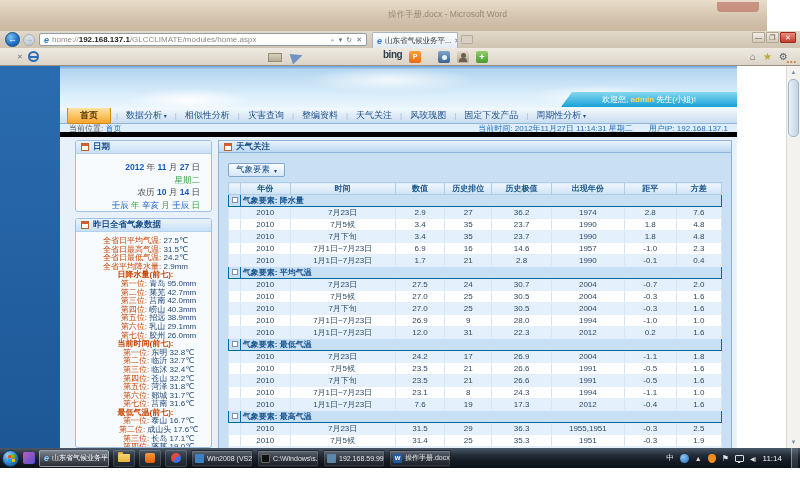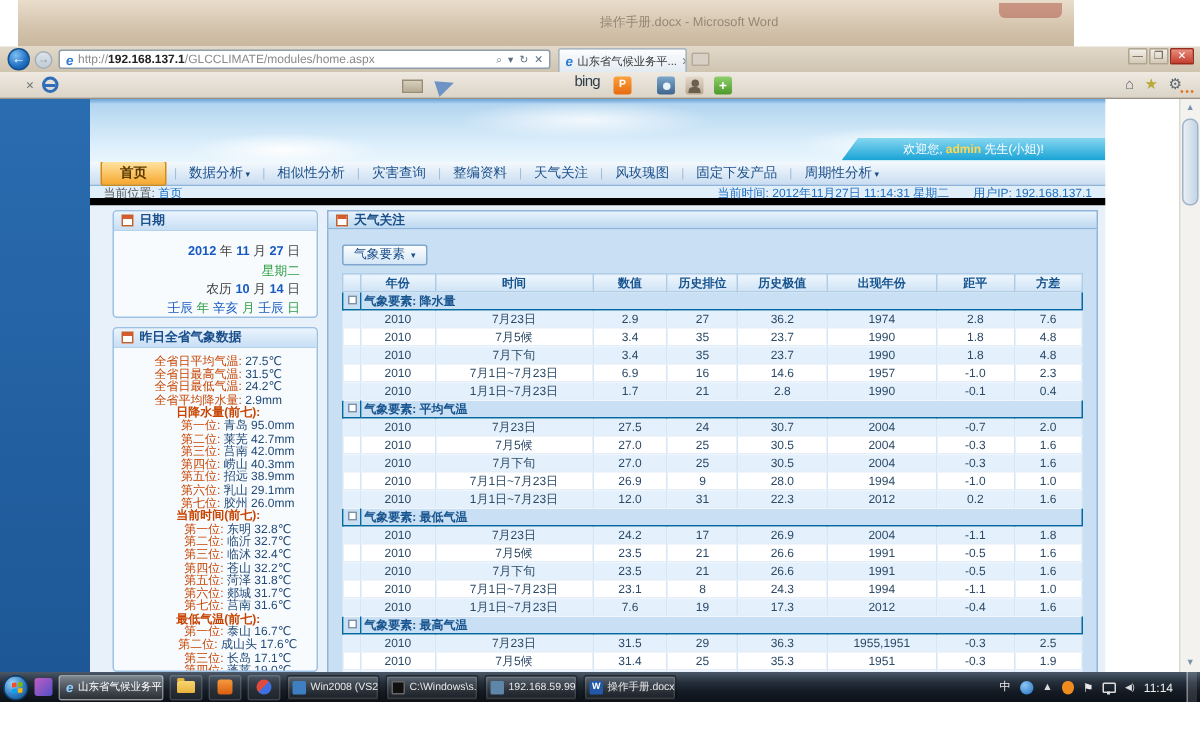--- a/index.html
+++ b/index.html
@@ -1,21 +1,21 @@
 <!DOCTYPE html>
 <html><head>
 <meta charset="utf-8">
 <style>
   * { margin:0; padding:0; box-sizing:border-box; }
   html,body { background:#fff; }
   .screen { position:relative; width:800px; height:500px; overflow:hidden;
             font-family:"Liberation Sans","DejaVu Sans",sans-serif; background:#fff; }
 
   
-  .behind-bar { position:absolute; left:12px; top:0; width:704px; height:31px;
+  .behind-bar { position:absolute; left:0; top:0; width:767px; height:31px;
                 background:linear-gradient(180deg,#e9ddcb,#d3c3ac 60%,#c9b79e); }
   .behind-title { position:absolute; left:388px; top:9px; font-size:8.5px; color:#5f5143; opacity:.55; }
   .behind-close { position:absolute; right:8px; top:2px; width:42px; height:10px;
                   background:rgba(168,66,50,.45); border-radius:0 0 4px 4px; }
 
   
   .ie-navrow { position:absolute; left:0; top:31px; width:800px; height:17px;
                background:linear-gradient(180deg,#e2d9ca,#cfc4b0); }
   .back-btn { position:absolute; left:5px; top:1px; width:15px; height:15px; border-radius:50%;
               background:radial-gradient(circle at 35% 30%,#7cc0f2,#1f6fc4 60%,#164f90);
@@ -48,21 +48,21 @@
              background:linear-gradient(180deg,#eee9e1,#dbd4c7); border-bottom:1px solid #9b9184; }
   .x-icon { position:absolute; left:17px; top:5px; color:#777; font-size:7px; }
   .circle-icon { position:absolute; left:28px; top:3px; width:11px; height:11px; border-radius:50%;
                  border:2px solid #2f6db8; }
   .circle-icon::after { content:""; position:absolute; left:0; top:2.5px; width:7px; height:2px; background:#2f6db8; }
   .mail-icon { position:absolute; left:268px; top:5px; width:14px; height:9px;
                background:linear-gradient(180deg,#d8d0bd,#b7ac94); border:1px solid #998c74; }
   .plane-icon { position:absolute; left:291px; top:4px; width:0; height:0;
                 border-left:12px solid #6f93c5; border-top:5px solid transparent; border-bottom:6px solid transparent;
                 transform:rotate(-18deg); }
-  .bing-logo { position:absolute; left:383px; top:1px; font-size:10px; font-weight:normal; color:#30404d; letter-spacing:-0.5px; }
+  .bing-logo { position:absolute; left:383px; top:1px; font-size:10px; font-weight:bold; color:#30404d; letter-spacing:-0.5px; }
   .orange-app { position:absolute; left:409px; top:3px; width:12px; height:12px; border-radius:2px;
                 background:linear-gradient(180deg,#f9a23c,#e86a10); color:#fff; font-size:7px;
                 line-height:12px; text-align:center; font-weight:bold; }
   .trio { position:absolute; left:438px; top:3px; display:flex; gap:7px; }
   .trio .tico { width:12px; height:12px; border-radius:2px; position:relative; }
   .cam { background:linear-gradient(180deg,#7da6cc,#3d658f); }
   .cam::after { content:""; position:absolute; left:3.5px; top:3.5px; width:5px; height:5px; border-radius:50%;
                 background:#e8f2fa; }
   .person { background:linear-gradient(180deg,#e3d9cc,#b9a88f); }
   .person::after { content:""; position:absolute; left:3.5px; top:1.5px; width:5px; height:5px; border-radius:50%; background:#6b5f4e; }
@@ -214,21 +214,21 @@
   <div class="behind-bar">
     <span class="behind-title">操作手册.docx - Microsoft Word</span>
     <div class="behind-close"></div>
   </div>
 
   <div class="ie-navrow">
     <div class="back-btn">←</div>
     <div class="fwd-btn">→</div>
     <div class="addr">
       <span class="fav-e">e</span>
-      <span><span class="proto">http://</span><span class="host">192.168.137.1</span><span class="path">/GLCCLIMATE/modules/home.aspx</span></span>
+      <span><span class="proto">home://</span><span class="host">192.168.137.1</span><span class="path">/GLCCLIMATE/modules/home.aspx</span></span>
       <span class="addr-icons">
         <span>⌕</span>
         <span>▾</span>
         <span>↻</span>
         <span>✕</span>
       </span>
     </div>
     <div class="tab">
       <span class="fav-e">e</span>
       <span>山东省气候业务平...</span>

